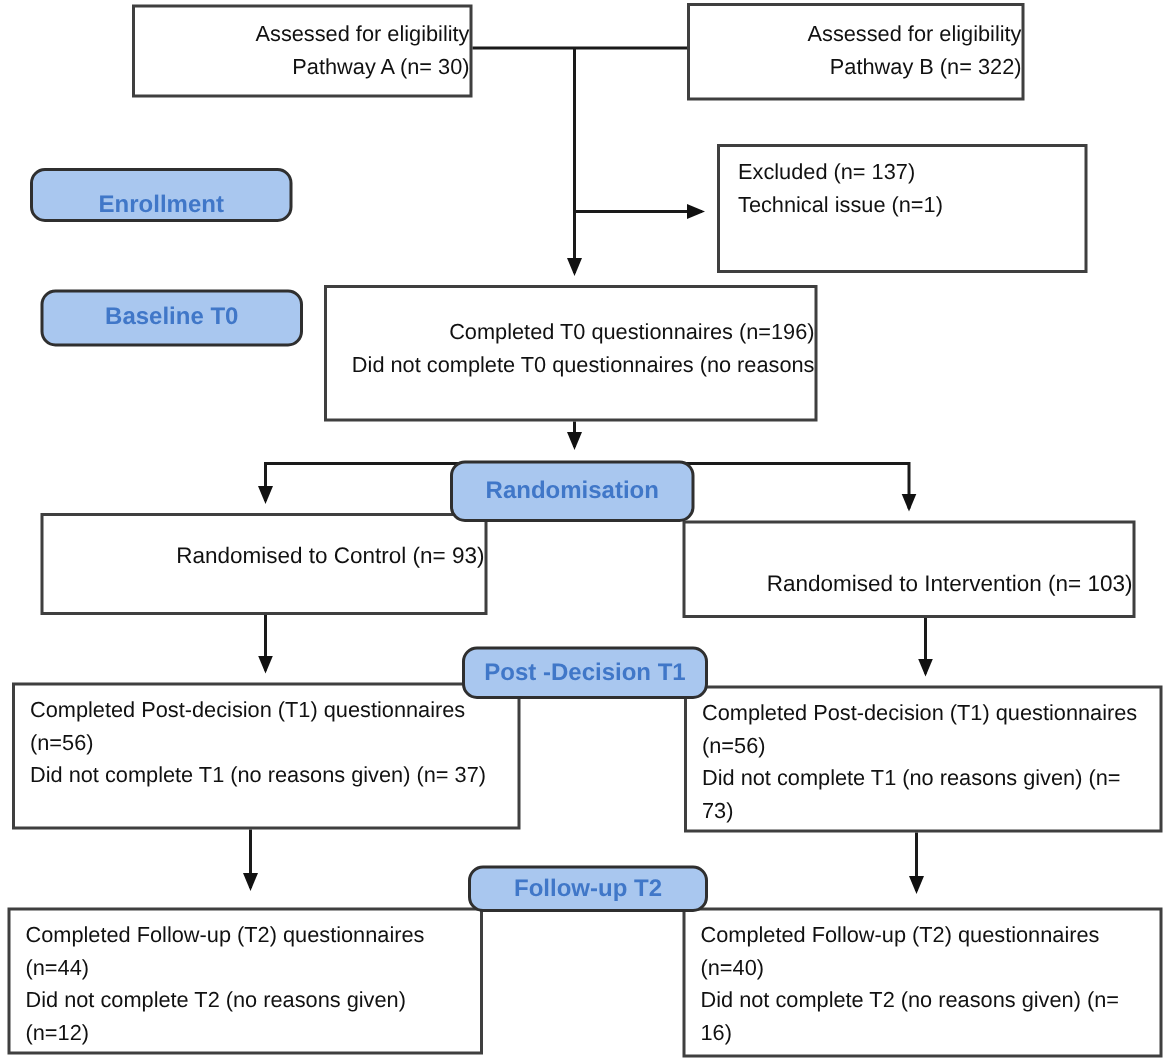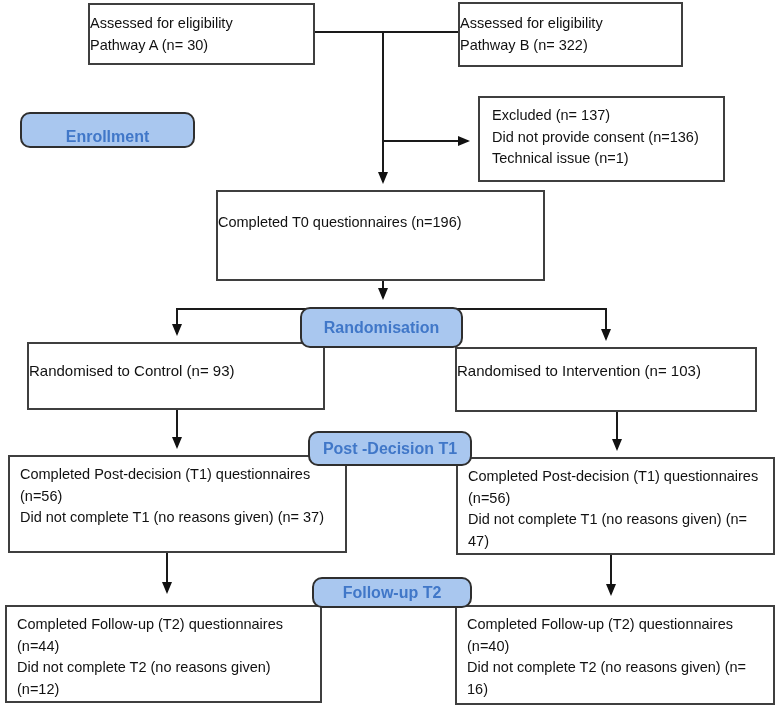--- a/index.html
+++ b/index.html
@@ -21,21 +21,21 @@
   }
   .box {
     position: absolute;
     box-sizing: border-box;
     background: #ffffff;
     border: 2px solid var(--box-border, #3f3f3f);
     z-index: 2;
     font-size: 14.5px;
     line-height: 21.5px;
   }
-  .box.centered { text-align: left; }
+  .box.centered { text-align: right; }
   .box.leftal { text-align: left; padding: 7px 10px 0 10px; }
   .box.boldtxt { font-weight: normal; font-size: 15px; }
   .pill {
     position: absolute;
     box-sizing: border-box;
     background: var(--pill-fill, #a9c7ef);
     border: 2px solid var(--pill-border, #2f2f2f);
     border-radius: 10px;
     z-index: 4;
     display: flex;
@@ -77,60 +77,63 @@
     <span class="line">Pathway A (n= 30)</span>
   </div>
 
   <div class="box centered" style="left:458px; top:2px; width:225px; height:65px; padding-top:9px;">
     <span class="line">Assessed for eligibility</span>
     <span class="line">Pathway B (n= 322)</span>
   </div>
 
   <div class="box leftal" style="left:478px; top:96px; width:247px; height:86px; padding-left:12px;">
     <span class="line">Excluded (n= 137)</span>
-    <span class="line">Did not provide consent (n=136)</span>
     <span class="line">Technical issue (n=1)</span>
   </div>
 
   <div class="pill" style="left:20px; top:112px; width:175px; height:36px;align-items:flex-end;">
     <span>Enrollment</span>
   </div>
 
+  <div class="pill" style="left:27px; top:193px; width:175px; height:38px;">
+    <span>Baseline T0</span>
+  </div>
 
   <div class="box centered" style="left:216px; top:190px; width:329px; height:91px; padding-top:20px;">
     <span class="line">Completed T0 questionnaires (n=196)</span>
     <span class="gap"></span>
+    <span class="line">Did not complete T0 questionnaires (no reasons</span>
   </div>
 
   <div class="pill" style="left:300px; top:307px; width:163px; height:41px;">
     <span>Randomisation</span>
   </div>
 
   <div class="box centered boldtxt" style="left:27px; top:342px; width:298px; height:68px; padding-top:16px;">
     <span class="line">Randomised to Control (n= 93)</span>
   </div>
 
-  <div class="box centered boldtxt" style="left:455px; top:347px; width:302px; height:65px; padding-top:11px;">
+  <div class="box centered boldtxt" style="left:455px; top:347px; width:302px; height:65px; padding-top:30px;">
     <span class="line">Randomised to Intervention (n= 103)</span>
   </div>
 
   <div class="pill" style="left:308px; top:431px; width:164px; height:35px;">
     <span>Post -Decision T1</span>
   </div>
 
   <div class="box leftal" style="left:8px; top:455px; width:339px; height:98px;">
     <span class="line">Completed Post-decision (T1) questionnaires</span>
     <span class="line">(n=56)</span>
     <span class="line">Did not complete T1 (no reasons given) (n= 37)</span>
   </div>
 
   <div class="box leftal" style="left:456px; top:457px; width:319px; height:98px;">
     <span class="line">Completed Post-decision (T1) questionnaires</span>
     <span class="line">(n=56)</span>
-    <span class="line">Did not complete T1 (no reasons given) (n= 47)</span>
+    <span class="line">Did not complete T1 (no reasons given) (n= 73)</span>
   </div>
 
   <div class="pill" style="left:312px; top:577px; width:160px; height:31px;">
     <span>Follow-up T2</span>
   </div>
 
   <div class="box leftal" style="left:5px; top:605px; width:317px; height:98px;">
     <span class="line">Completed Follow-up (T2) questionnaires</span>
     <span class="line">(n=44)</span>
     <span class="line">Did not complete T2 (no reasons given) (n=12)</span>

